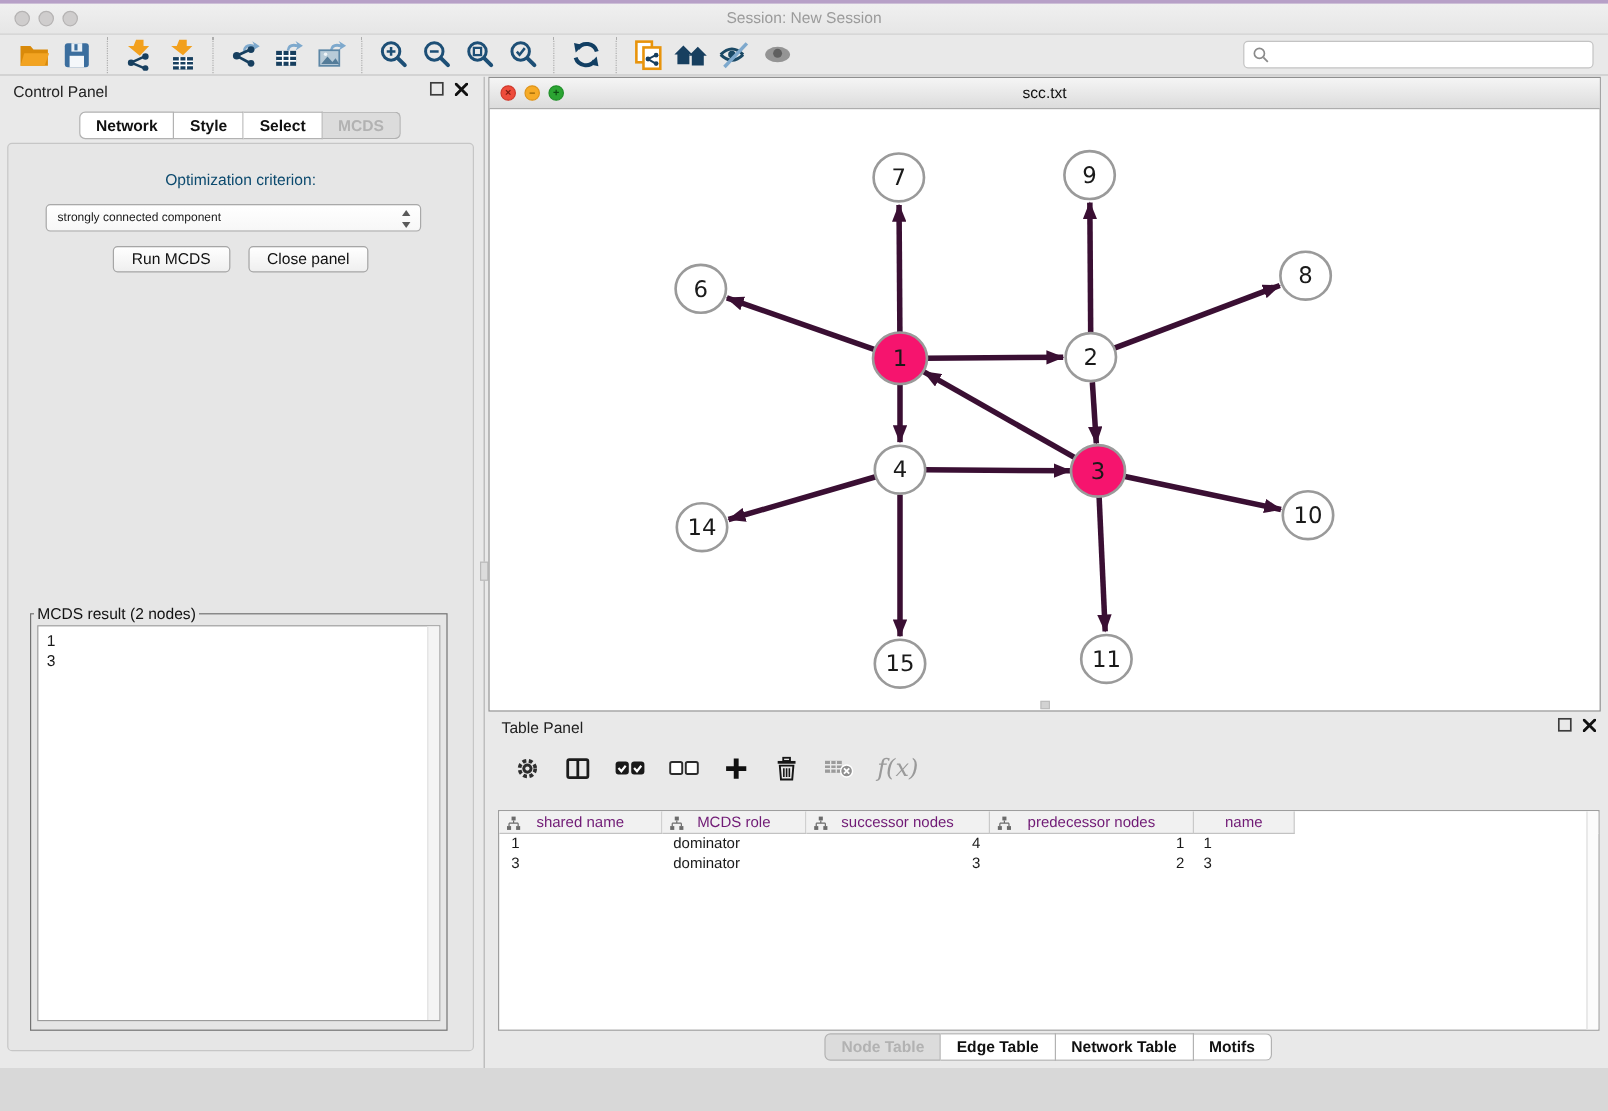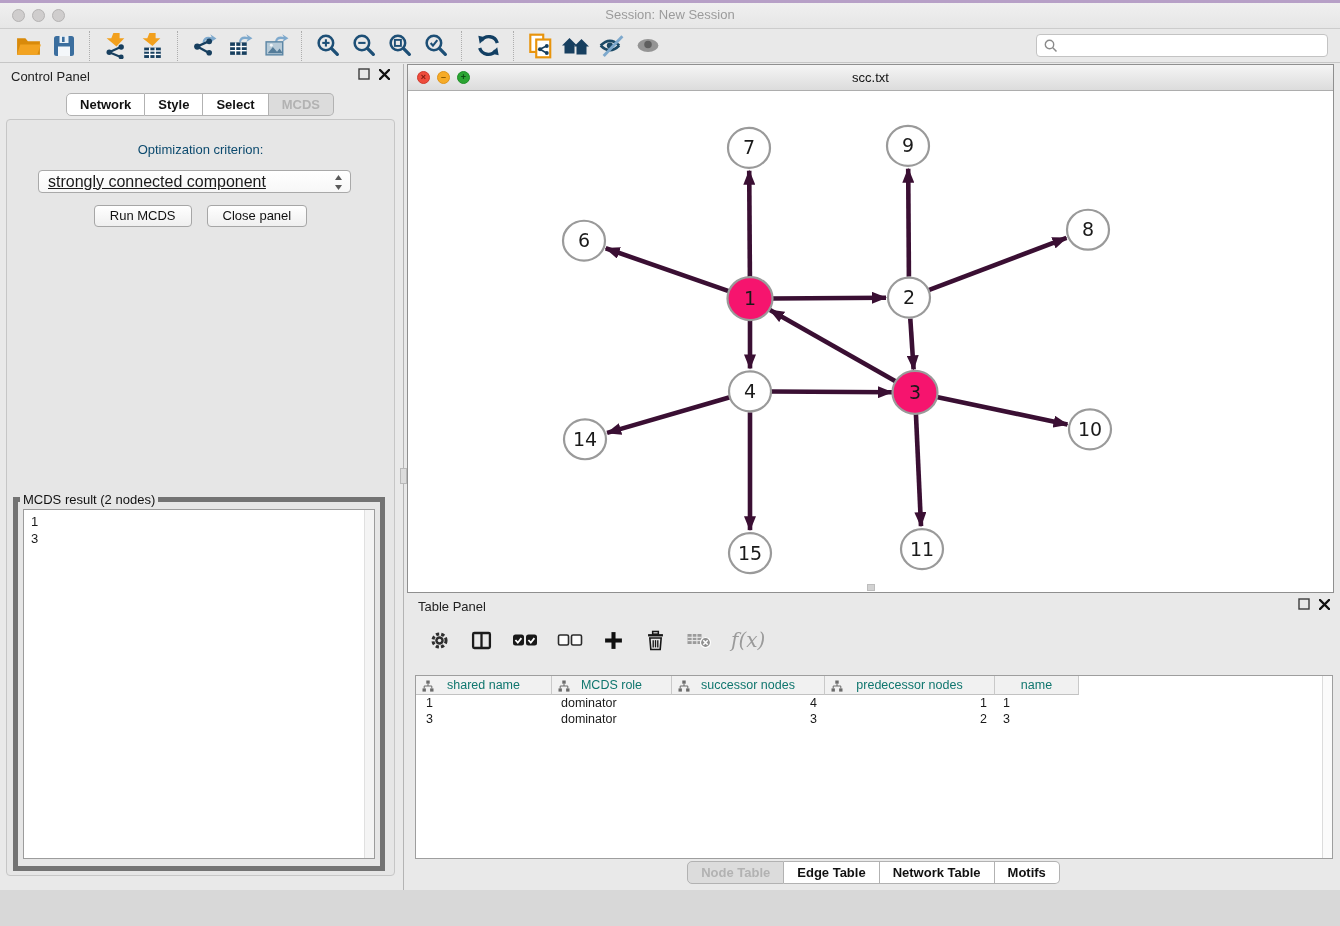--- a/index.html
+++ b/index.html
@@ -42,27 +42,27 @@
   .seg-tab{height:21px;line-height:21px;padding:0 13px;font-size:13px;font-weight:bold;background:#fff;
            border:1px solid #b2b2b2;border-left:none;color:#111;}
   .seg-tab.first{border-left:1px solid #b2b2b2;border-radius:5px 0 0 5px;}
   .seg-tab.last{border-radius:0 5px 5px 0;}
   .seg-tab.selected{background:#dcdcdc;color:#b2b2b2;}
   .cp-box{position:absolute;left:6px;right:5px;top:55px;bottom:14px;border:1px solid #c6c6c6;
           border-radius:4px;background:#e6e6e6;}
   .opt-label{text-align:center;margin-top:22px;font-size:13px;color:#0c4a6e;}
   .dropdown{margin:13px 43px 0 31px;height:23px;border:1px solid #a9a9a9;border-radius:4px;
             background:linear-gradient(#ffffff,#f7f7f7);display:flex;align-items:center;
-            padding-left:9px;font-size:16px;position:relative;box-sizing:border-box;text-decoration:underline;}
+            padding-left:9px;font-size:10px;position:relative;box-sizing:border-box;}
   .dropdown .stepper{position:absolute;right:6px;top:2px;}
   .btn-row{margin-top:12px;display:flex;justify-content:center;gap:15px;}
   .push-btn{height:22px;line-height:20px;padding:0 15px;border:1px solid #a6a6a6;border-radius:4px;
             background:linear-gradient(#ffffff,#efefef);font-size:13px;color:#111;}
-  fieldset.result-group{position:absolute;left:6px;right:9px;top:372px;bottom:4px;margin:0;padding:0;
-            border:5px solid #737373;}
+  fieldset.result-group{position:absolute;left:6px;right:9px;top:372px;bottom:4px;margin:12px;padding:0;
+            border:1px solid #737373;}
   fieldset.result-group legend{font-size:13px;margin-left:2px;padding:0 3px;color:#111;}
   .result-inner{position:absolute;left:5px;right:5px;top:2px;bottom:7px;background:#fff;
             border:1px solid #9c9c9c;}
   .result-scroll{position:absolute;right:0;top:0;bottom:0;width:9px;background:#f4f4f4;border-left:1px solid #e0e0e0;}
   .result-items{padding:3px 0 0 7px;font-size:13px;line-height:17px;}
 
   
   .network-frame{height:529px;border:1px solid #8f8f8f;background:#fff;position:relative;box-sizing:border-box;margin-top:0;}
   .frame-titlebar{height:25px;background:linear-gradient(#f5f5f5,#dcdcdc);border-bottom:1px solid #adadad;position:relative;}
   .traffic-set{position:absolute;left:9px;top:6px;display:flex;gap:7px;}
@@ -80,21 +80,21 @@
 
   
   .table-panel{position:absolute;top:530px;left:0;right:0;bottom:0;background:#e9e9e9;}
   .tp-toolbar{height:44px;display:flex;align-items:center;gap:19px;padding-left:21px;}
   .tp-tool{display:flex;align-items:center;justify-content:center;text-align:center;}
   .fx{font-family:"DejaVu Serif",serif;font-style:italic;font-size:20px;color:#9a9a9a;}
   .tp-table{position:absolute;left:8px;right:7px;top:81px;height:184px;border:1px solid #9e9e9e;
             background:#fff;box-sizing:border-box;overflow:hidden;}
   .tp-header{display:flex;height:19px;}
   .tp-col{box-sizing:border-box;border-right:1px solid #c9c9c9;border-bottom:1px solid #c2c2c2;background:#f1f1f1;
-          display:flex;align-items:center;justify-content:center;font-size:12.5px;color:#0f766e;position:relative;}
+          display:flex;align-items:center;justify-content:center;font-size:12.5px;color:#701a75;position:relative;}
   .tp-col .tree-ic{position:absolute;left:6px;top:4px;}
   .tp-col-fill{flex:1;background:#fff;border-bottom:1px solid #fff;}
   .tp-row{display:flex;height:16px;font-size:12.5px;align-items:center;}
   .tp-cell{box-sizing:border-box;white-space:nowrap;overflow:hidden;}
   .w1{width:136px;} .w2{width:120px;} .w3{width:153px;} .w4{width:170px;} .w5{width:84px;}
   .al{padding-left:10px;} .al2{padding-left:9px;} .ar{text-align:right;padding-right:8px;} .al3{padding-left:8px;}
   .tp-vscroll{position:absolute;right:0;top:0;bottom:0;width:9px;background:#fbfbfb;border-left:1px solid #dcdcdc;}
   .tp-tabs{position:absolute;bottom:6px;left:0;right:0;display:flex;justify-content:center;}
 
   

